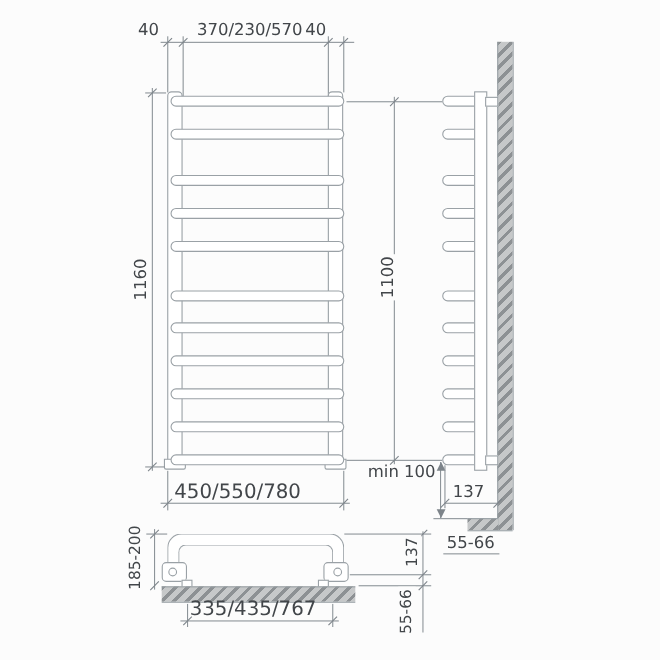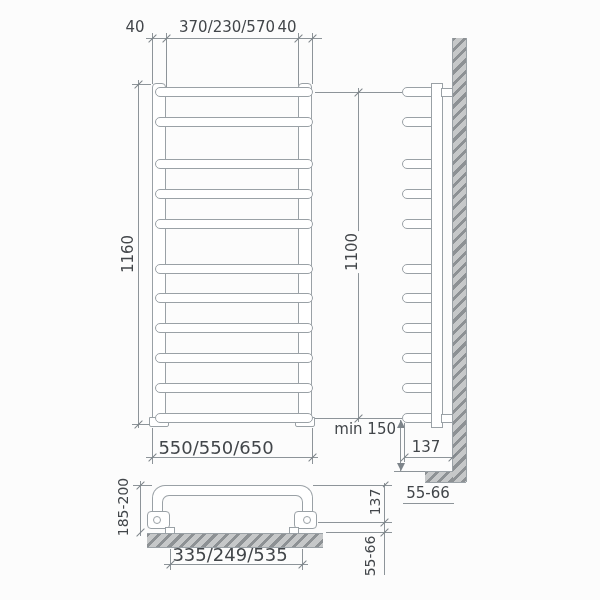--- a/index.html
+++ b/index.html
@@ -65,21 +65,21 @@
     <div class="vln dim" style="left:138px;top:80px;height:348px;"></div>
     <div class="tick" style="left:133px;top:84px;"></div>
     <div class="tick" style="left:133px;top:424px;"></div>
     <div class="lbl rot" style="left:128px;top:254px;">1160</div>
 
     <div class="vln dim" style="left:152px;top:428px;height:36px;"></div>
     <div class="vln dim" style="left:312px;top:428px;height:36px;"></div>
     <div class="hln dim" style="left:146px;top:457px;width:172px;"></div>
     <div class="tick" style="left:147px;top:457px;"></div>
     <div class="tick" style="left:307px;top:457px;"></div>
-    <div class="lbl big ctr" style="left:216px;top:447px;">550/550/650</div>
+    <div class="lbl big ctr" style="left:216px;top:447px;">450/550/780</div>
   </div>
 
   <div>
     <div class="hln dim" style="left:315px;top:92px;width:87px;"></div>
     <div class="hln dim" style="left:315px;top:418px;width:87px;"></div>
     <div class="vln dim" style="left:358px;top:88px;height:334px;"></div>
     <div class="tick" style="left:353px;top:92px;"></div>
     <div class="tick" style="left:353px;top:418px;"></div>
     <div class="lbl rot" style="left:352px;top:252px;">1100</div>
   </div>
@@ -107,21 +107,21 @@
         <div class="cap" style="left: 402px; top: 383px; width: 33px; height: 8px;"></div>
         <div class="cap" style="left: 402px; top: 413px; width: 33px; height: 8px;"></div>
       </div>
     <div class="rail" style="left:431px;top:83px;width:10px;height:343px;"></div>
     <div class="rail" style="left:441px;top:88px;width:10px;height:7px;"></div>
     <div class="rail" style="left:441px;top:414px;width:10px;height:7px;"></div>
 
     <div class="vln dim" style="left:400px;top:420px;height:51px;"></div>
     <div class="arr" style="left:397px;top:420px;border-left:4px solid transparent;border-right:4px solid transparent;border-bottom:8px solid #7d848a;"></div>
     <div class="arr" style="left:397px;top:463px;border-left:4px solid transparent;border-right:4px solid transparent;border-top:8px solid #7d848a;"></div>
-    <div class="lbl" style="left:330px;top:420px;width:66px;text-align:right;">min 150</div>
+    <div class="lbl" style="left:330px;top:420px;width:66px;text-align:right;">min 100</div>
     <div class="hln dim" style="left:394px;top:471px;width:31px;"></div>
 
     <div class="vln dim" style="left:404px;top:423px;height:39px;"></div>
     <div class="hln dim" style="left:404px;top:457px;width:48px;"></div>
     <div class="tick" style="left:399px;top:457px;"></div>
     <div class="tick" style="left:447px;top:457px;"></div>
     <div class="lbl ctr" style="left:426px;top:447px;">137</div>
 
     <div class="lbl ctr" style="left:428px;top:493px;">55-66</div>
     <div class="hln dim" style="left:403px;top:503px;width:51px;"></div>
@@ -147,21 +147,21 @@
     <div class="vln dim" style="left:140px;top:481px;height:55px;"></div>
     <div class="tick" style="left:135px;top:485px;"></div>
     <div class="tick" style="left:135px;top:532px;"></div>
     <div class="lbl rot sm" style="left:123px;top:507px;">185-200</div>
 
     <div class="vln dim" style="left:170px;top:549px;height:21px;"></div>
     <div class="vln dim" style="left:302px;top:549px;height:21px;"></div>
     <div class="hln dim" style="left:164px;top:564px;width:144px;"></div>
     <div class="tick" style="left:165px;top:564px;"></div>
     <div class="tick" style="left:297px;top:564px;"></div>
-    <div class="lbl big ctr" style="left:230px;top:554px;">335/249/535</div>
+    <div class="lbl big ctr" style="left:230px;top:554px;">335/435/767</div>
 
     <div class="hln dim" style="left:313px;top:485px;width:79px;"></div>
     <div class="hln dim" style="left:318px;top:522px;width:74px;"></div>
     <div class="hln dim" style="left:326px;top:532px;width:66px;"></div>
     <div class="vln dim" style="left:384px;top:483px;height:92px;"></div>
     <div class="tick" style="left:379px;top:485px;"></div>
     <div class="tick" style="left:379px;top:522px;"></div>
     <div class="tick" style="left:379px;top:532px;"></div>
     <div class="lbl rot sm" style="left:375px;top:502px;">137</div>
     <div class="lbl rot sm" style="left:370px;top:556px;">55-66</div>

